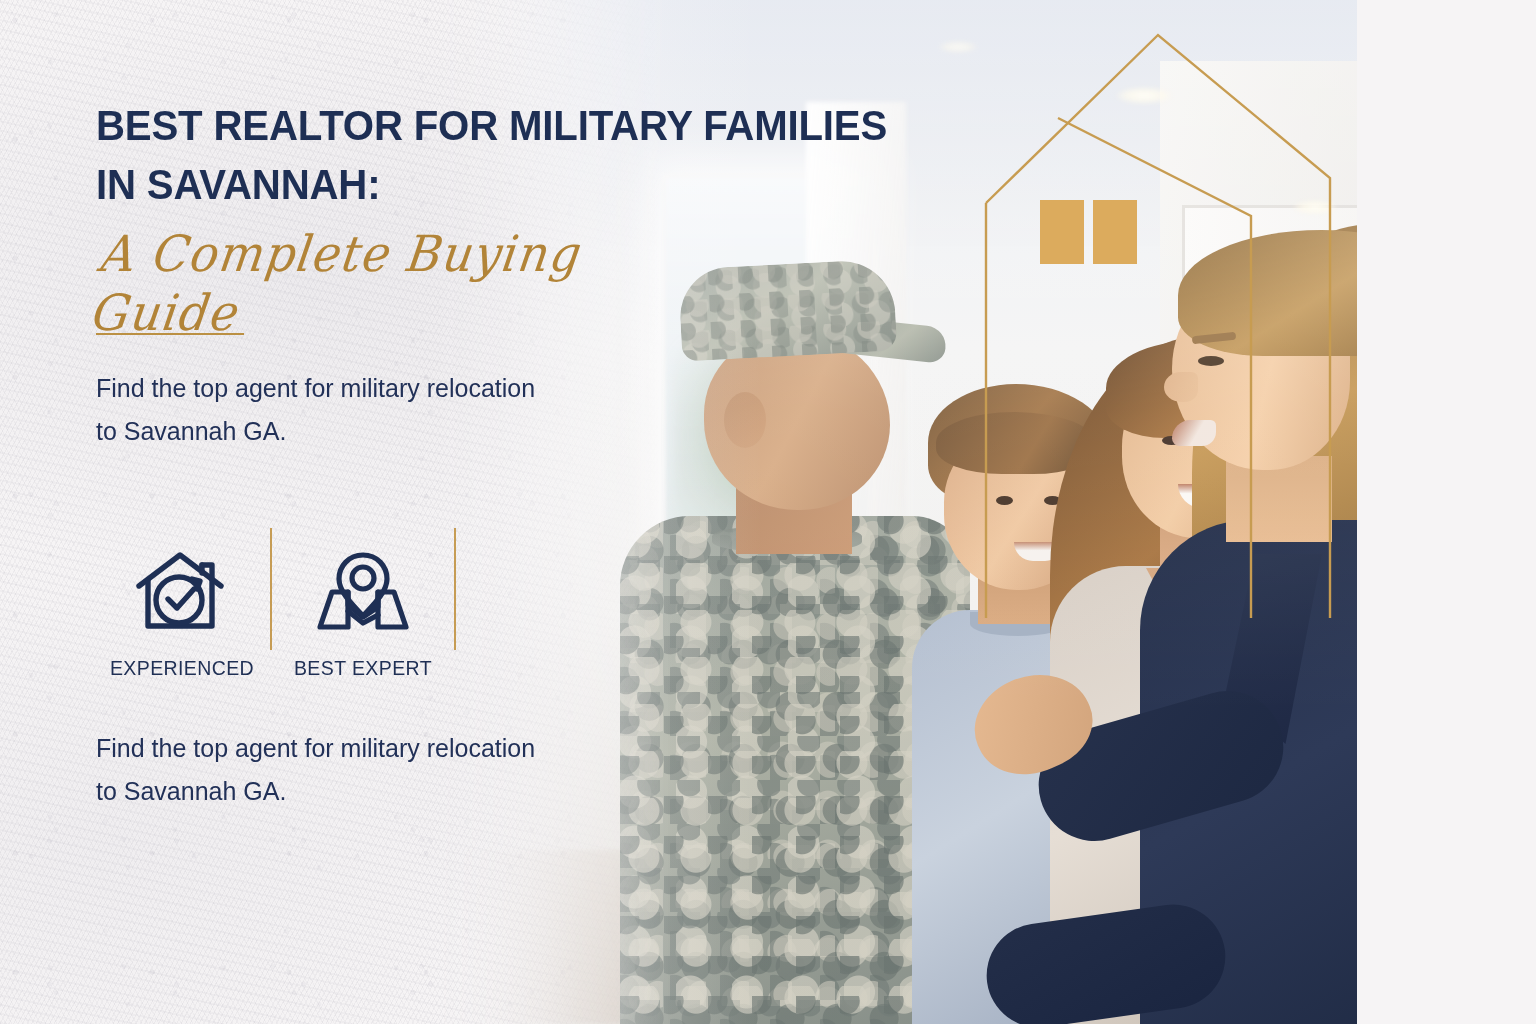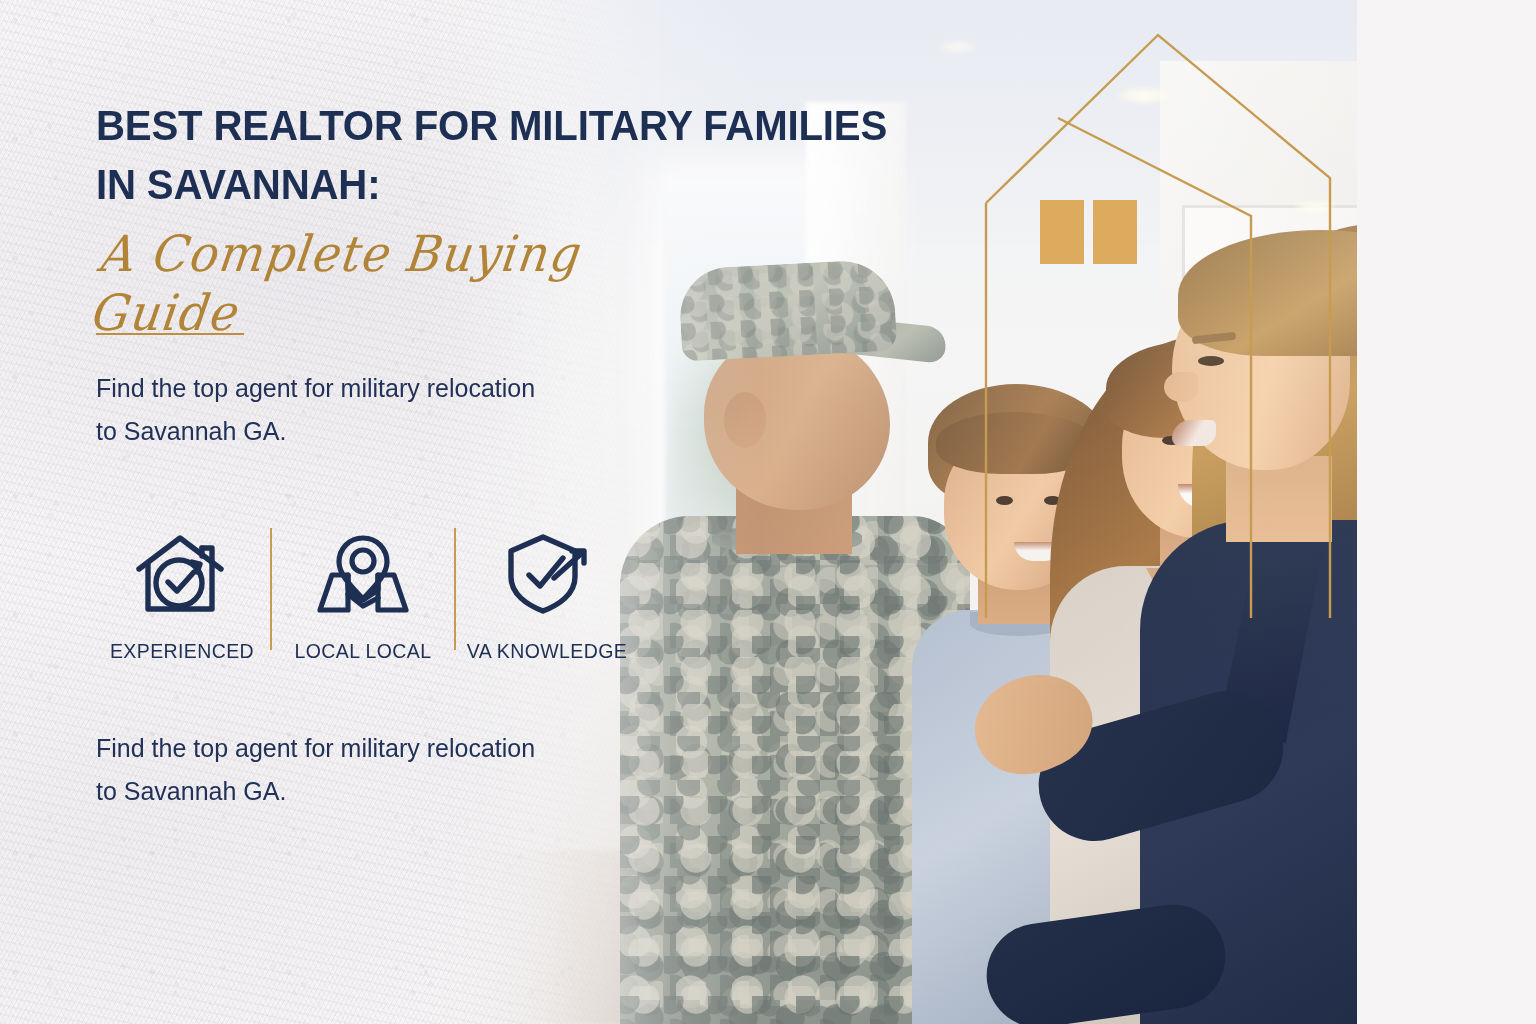--- a/index.html
+++ b/index.html
@@ -412,21 +412,21 @@
 
   .lede {
     position:absolute; left:96px; top:367px; width:560px;
     font-size:25px; line-height:1.72; color:#223158;
     white-space:pre-line;
   }
 
   
   .features {
     position:absolute; left:96px; top:528px;
-    display:flex; align-items:flex-start;
+    display:flex; align-items:flex-end;
   }
   .feature { display:flex; flex-direction:column; align-items:center; }
   .f1 { width:172px; }
   .f2 { width:178px; }
   .f3 { width:178px; }
   .feature-icon { height:92px; display:flex; align-items:center; justify-content:center; }
   .feature-icon svg { display:block; }
   .feature-label {
     margin-top:20px;
     font-size:19.5px; letter-spacing:.4px;
@@ -584,37 +584,25 @@
           <svg width="96" height="84" viewBox="0 0 96 84" fill="none" xmlns="http://www.w3.org/2000/svg" stroke="#1e2f54" stroke-width="5.2" stroke-linecap="round" stroke-linejoin="round">
             <path d="M17 43 L33 43 L33 78 L5 78 Z"></path>
             <path d="M63 43 L79 43 L91 78 L63 78 Z"></path>
             <path d="M33 43 L33 56 L48 68 L63 58 L63 43"></path>
             <path d="M33 62 L48 74 L63 66"></path>
             <path d="M48 6 C34 6 24 17 24 30 C24 44 40 58 48 67 C56 58 72 44 72 30
                      C72 17 62 6 48 6 Z" fill="none"></path>
             <circle cx="48" cy="29" r="11"></circle>
           </svg>
         </div>
-        <div class="feature-label">LOCAL LOCAL</div>
+        <div class="feature-label">BEST EXPERT</div>
       </div>
 
       <div class="f-divider"></div>
 
-      <div class="feature f3">
-        <div class="feature-icon">
-          <svg width="96" height="84" viewBox="0 0 96 84" fill="none" xmlns="http://www.w3.org/2000/svg" stroke="#1e2f54" stroke-width="5.4" stroke-linecap="round" stroke-linejoin="round">
-            <path d="M12 19 L44 5 L76 19 L76 45 C76 62 60 73 44 79
-                     C28 73 12 62 12 45 Z"></path>
-            <path d="M30 43 L41 54 L64 26"></path>
-            <path d="M55 46 L84 20"></path>
-            <path d="M73 19 L85 19 L85 31"></path>
-          </svg>
-        </div>
-        <div class="feature-label">VA KNOWLEDGE</div>
-      </div>
 
     </div>
 
     <p class="outro">Find the top agent for military relocation
 to Savannah GA.</p>
 
   </div>
 </div>
 
 </body></html>

